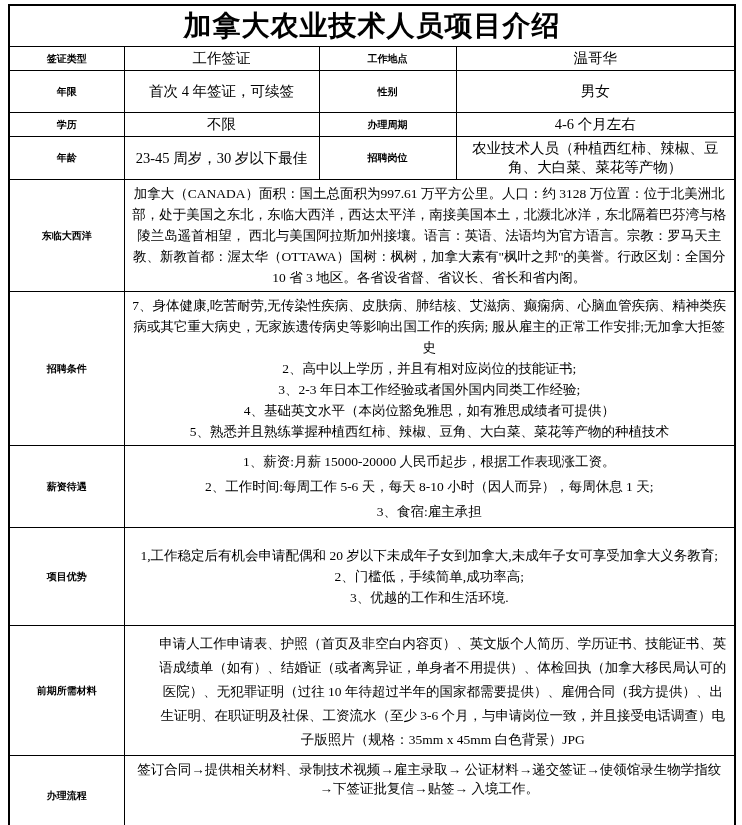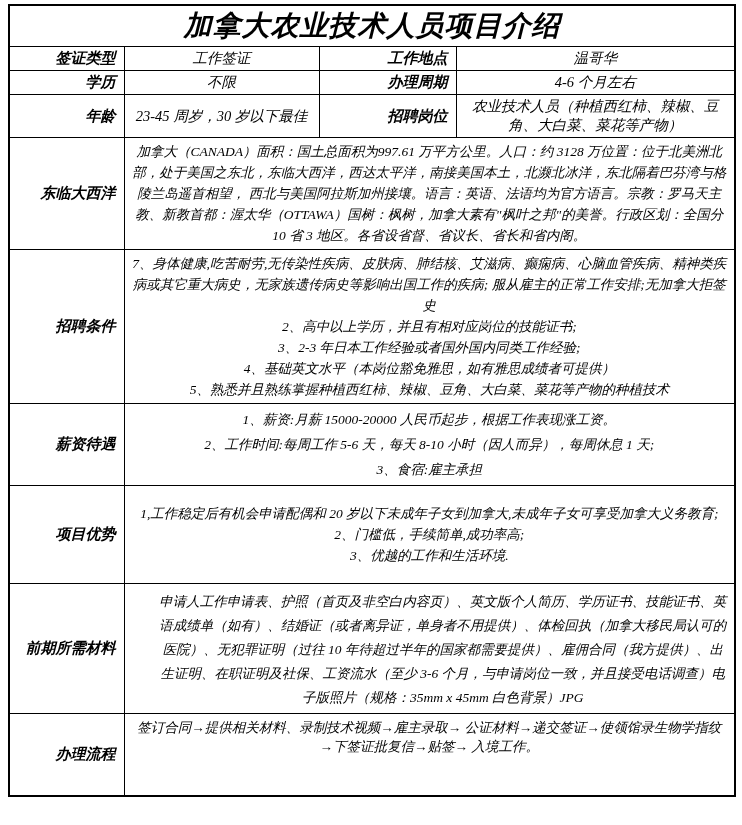--- a/index.html
+++ b/index.html
@@ -5,28 +5,28 @@
   html, body { margin: 0; padding: 0; background: #ffffff; }
   .page {
     width: 742px; height: 825px; box-sizing: border-box;
     padding: 4px 8px 5px 8px; background: #ffffff; color: #000000;
     font-family: "Liberation Serif", "DejaVu Serif", serif;
   }
   table.doc {
     width: 726px; border-collapse: collapse; table-layout: fixed;
     border: 2px solid #000000;
   }
-  table.doc td { border: 1px solid #000000; overflow: hidden; box-sizing: border-box; font-style: italic; }
+  table.doc td { border: 1px solid #000000; overflow: hidden; box-sizing: border-box; }
   td.title-cell {
     text-align: center; vertical-align: middle;
     font-weight: bold; font-size: 28px; letter-spacing: 1px;
   }
   td.lbl {
-    text-align: right; vertical-align: middle; font-weight: bold;
-    font-size: 15px; padding: 2px 8px;
+    text-align: center; vertical-align: middle; font-weight: bold;
+    font-size: 10px; padding: 2px 8px;
     font-family: "Liberation Sans", "DejaVu Sans", sans-serif;
   }
   td.val {
     text-align: center; vertical-align: middle;
     font-size: 14.5px; line-height: 19px; padding: 2px 6px;
   }
   td.content {
     vertical-align: middle; text-align: center;
     font-size: 13.5px; line-height: 21px; padding: 3px 7px;
   }
@@ -52,20 +52,26 @@
       <td colspan="4" class="title-cell">加拿大农业技术人员项目介绍</td>
     </tr>
 
     <tr style="height:23px">
       <td class="lbl">签证类型</td>
       <td class="val">工作签证</td>
       <td class="lbl">工作地点</td>
       <td class="val">温哥华</td>
     </tr>
 
+    <tr style="height:42px">
+      <td class="lbl">年限</td>
+      <td class="val">首次 4 年签证，可续签</td>
+      <td class="lbl">性别</td>
+      <td class="val">男女</td>
+    </tr>
 
     <tr style="height:21px">
       <td class="lbl">学历</td>
       <td class="val">不限</td>
       <td class="lbl">办理周期</td>
       <td class="val">4-6 个月左右</td>
     </tr>
 
     <tr style="height:43px">
       <td class="lbl">年龄</td>

